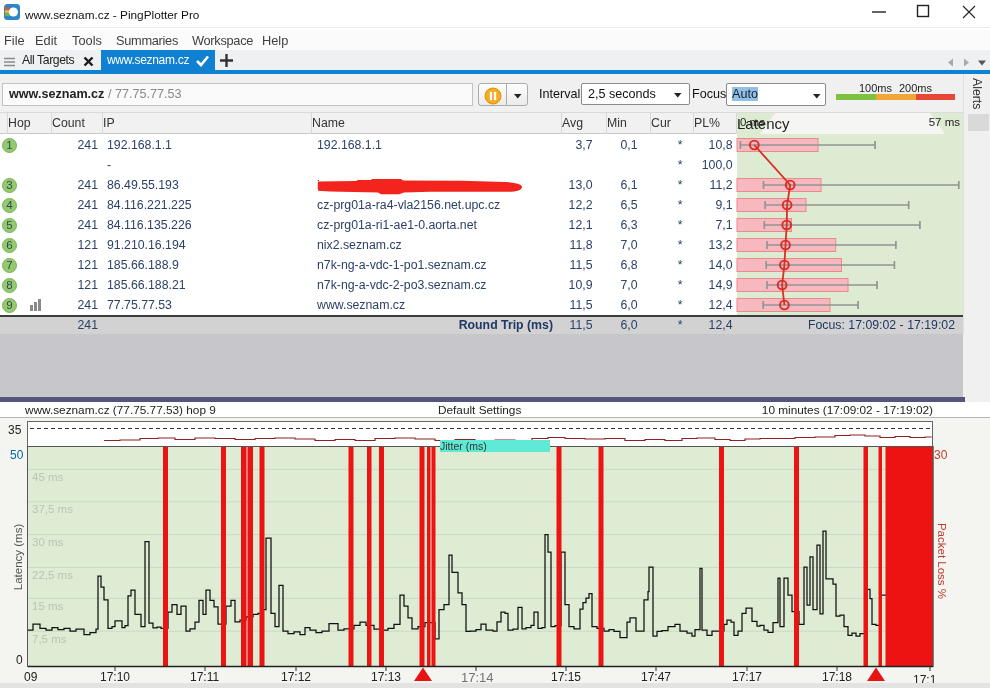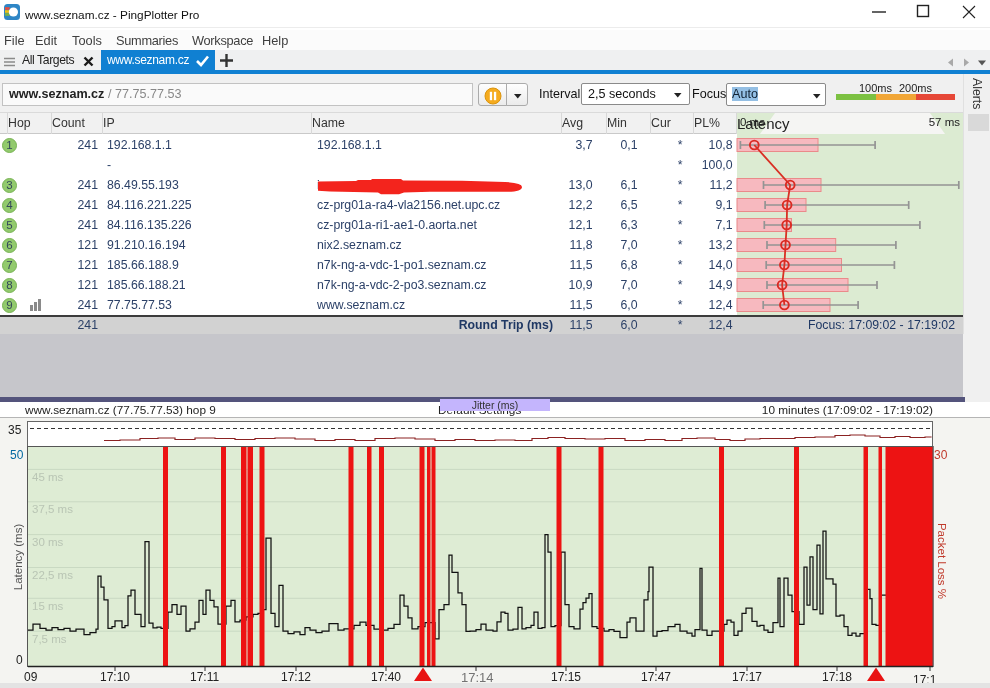--- a/index.html
+++ b/index.html
@@ -322,29 +322,29 @@
  </g>
 
  <polygon points="423,667.5 432,681 414,681" fill="#e81313"></polygon>
  <polygon points="876,667.5 885,681 867,681" fill="#e81313"></polygon>
 </svg>
 
 <span class="abs" style="left:8px;top:423px;font-size:12px;color:#222">35</span>
 <span class="abs" style="left:10px;top:448px;font-size:12px;color:#0369a1">50</span>
 <span class="abs" style="left:16px;top:653px;font-size:12px;color:#222">0</span>
 <span class="abs" style="left:934px;top:448px;font-size:12px;color:#c0392b">30</span>
-<div class="abs" style="left:440px;top:399px;width:110px;text-align:center;font-size:10.5px;color:#333;background:#c4b5fd">Jitter (ms)</div>
+<div class="abs" style="left:440px;top:440px;width:110px;font-size:10.5px;color:#333;background:#5eead4">Jitter (ms)</div>
 <div class="abs" style="left:-37px;top:551px;width:110px;text-align:center;font-size:11.5px;color:#555;transform:rotate(-90deg)">Latency (ms)</div>
 <div class="abs" style="left:887px;top:555px;width:110px;text-align:center;font-size:11.5px;color:#c0392b;transform:rotate(90deg)">Packet Loss %</div>
 
 <span class="abs" style="left:24px;top:670px;font-size:12px;color:#222">09</span>
 <span class="abs" style="left:100px;top:670px;font-size:12px;color:#222">17:10</span>
 <span class="abs" style="left:190px;top:670px;font-size:12px;color:#222">17:11</span>
 <span class="abs" style="left:281px;top:670px;font-size:12px;color:#222">17:12</span>
-<span class="abs" style="left:371px;top:670px;font-size:12px;color:#222">17:40</span>
+<span class="abs" style="left:371px;top:670px;font-size:12px;color:#222">17:13</span>
 <span class="abs" style="left:461px;top:670px;font-size:13px;color:#737373">17:14</span>
 <span class="abs" style="left:551px;top:670px;font-size:12px;color:#222">17:15</span>
 <span class="abs" style="left:641px;top:670px;font-size:12px;color:#222">17:47</span>
 <span class="abs" style="left:732px;top:670px;font-size:12px;color:#222">17:17</span>
 <span class="abs" style="left:822px;top:670px;font-size:12px;color:#222">17:18</span>
 <div class="abs" style="left:913px;top:670px;width:21px;overflow:hidden"><span style="font-size:12px;color:#222">17:19</span></div>
 
 <div class="abs" style="top:683px;left:0;width:990px;height:5px;background:#e3e3e3"></div>
 
 </body></html>

